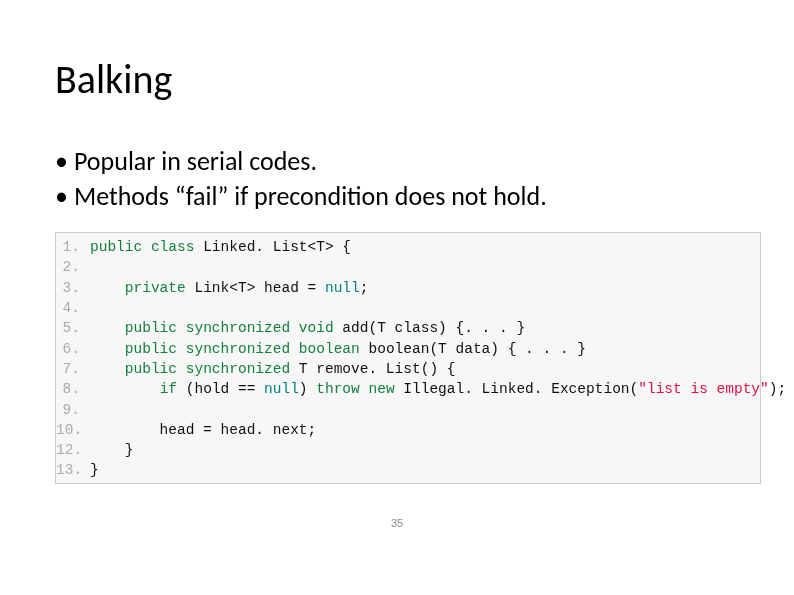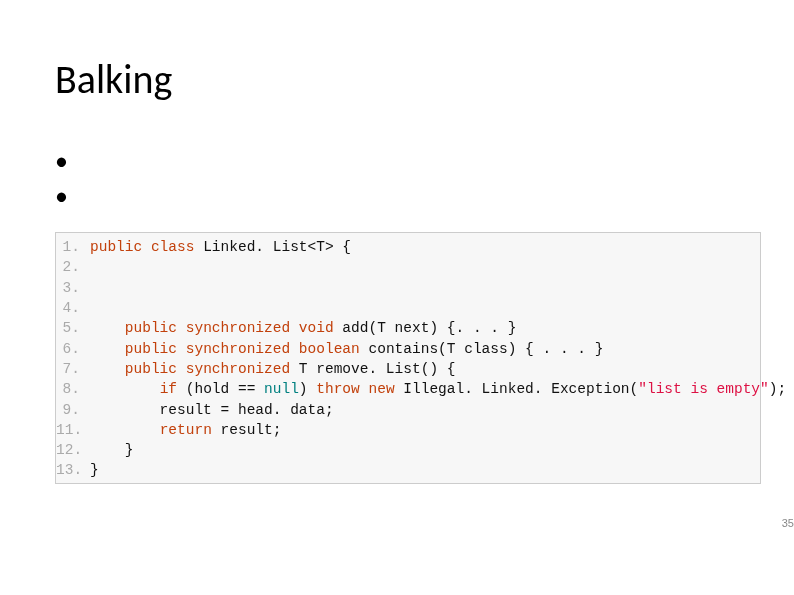--- a/index.html
+++ b/index.html
@@ -13,49 +13,51 @@
     background: #f7f7f7;
     border: 1px solid #ccc;
     padding: 4px 0 2px 0;
     font-family: Consolas, "Courier New", monospace;
     font-size: 14.5px;
     line-height: 1.4;
     color: #111;
   }
   .code-line { display: flex; white-space: pre; }
   .ln { width: 34px; text-align: right; color: #aaa; padding-right: 10px; flex-shrink: 0; user-select: none; }
-  .tok-key { color: #c2410c; margin-top: 48px; }
+  .tok-key { color: #15803d; margin-top: 48px; }
   .tok-str { color: #d14; }
   .tok-lit { color: #008080; }
-  .pagenum { position: absolute; bottom: 32px; left: 0; width: 100%; text-align: right; font-size: 11px; color: #888; font-family: Arial, sans-serif; }
+  .pagenum { position: absolute; bottom: 32px; left: 0; width: 100%; text-align: center; font-size: 11px; color: #888; font-family: Arial, sans-serif; }
 </style>
 </head>
 <body>
 
 <div class="slide">
   <h1 class="title">Balking</h1>
 
   <div class="bullets">
     <div class="row">
       <span class="dot">•</span>
+      <span>Popular in serial codes.</span>
     </div>
     <div class="row">
       <span class="dot">•</span>
+      <span>Methods “fail” if precondition does not hold.</span>
     </div>
   </div>
 
   <div class="code-area" id="code-area">
       <div class="code-line"><span class="ln">1.</span><span><span class="tok-key">public</span><span> </span><span class="tok-key">class</span><span> Linked. List&lt;T&gt; {</span></span></div>
       <div class="code-line"><span class="ln">2.</span><span> </span></div>
-      <div class="code-line"><span class="ln">3.</span></div>
+      <div class="code-line"><span class="ln">3.</span><span><span>    </span><span class="tok-key">private</span><span> Link&lt;T&gt; head = </span><span class="tok-lit">null</span><span>;</span></span></div>
       <div class="code-line"><span class="ln">4.</span><span> </span></div>
-      <div class="code-line"><span class="ln">5.</span><span><span>    </span><span class="tok-key">public</span><span> </span><span class="tok-key">synchronized</span><span> </span><span class="tok-key">void</span><span> add(T next) {. . . }</span></span></div>
-      <div class="code-line"><span class="ln">6.</span><span><span>    </span><span class="tok-key">public</span><span> </span><span class="tok-key">synchronized</span><span> </span><span class="tok-key">boolean</span><span> contains(T class) { . . . }</span></span></div>
+      <div class="code-line"><span class="ln">5.</span><span><span>    </span><span class="tok-key">public</span><span> </span><span class="tok-key">synchronized</span><span> </span><span class="tok-key">void</span><span> add(T class) {. . . }</span></span></div>
+      <div class="code-line"><span class="ln">6.</span><span><span>    </span><span class="tok-key">public</span><span> </span><span class="tok-key">synchronized</span><span> </span><span class="tok-key">boolean</span><span> boolean(T data) { . . . }</span></span></div>
       <div class="code-line"><span class="ln">7.</span><span><span>    </span><span class="tok-key">public</span><span> </span><span class="tok-key">synchronized</span><span> T remove. List() {</span></span></div>
       <div class="code-line"><span class="ln">8.</span><span><span>        </span><span class="tok-key">if</span><span> (hold == </span><span class="tok-lit">null</span><span>) </span><span class="tok-key">throw</span><span> </span><span class="tok-key">new</span><span> Illegal. Linked. Exception(</span><span class="tok-str">"list is empty"</span><span>);</span></span></div>
-      <div class="code-line"><span class="ln">9.</span><span><span>        result = head. data;</span></span></div>
-      <div class="code-line"><span class="ln">11.</span><span><span>        </span><span class="tok-key">return</span><span> result;</span></span></div>
+      <div class="code-line"><span class="ln">9.</span></div>
+      <div class="code-line"><span class="ln">10.</span><span><span>        head = head. next;</span></span></div>
       <div class="code-line"><span class="ln">12.</span><span><span>    }</span></span></div>
       <div class="code-line"><span class="ln">13.</span><span><span>}</span></span></div>
     </div>
 
   <div class="pagenum">35</div>
 </div>
 
 </body></html>

